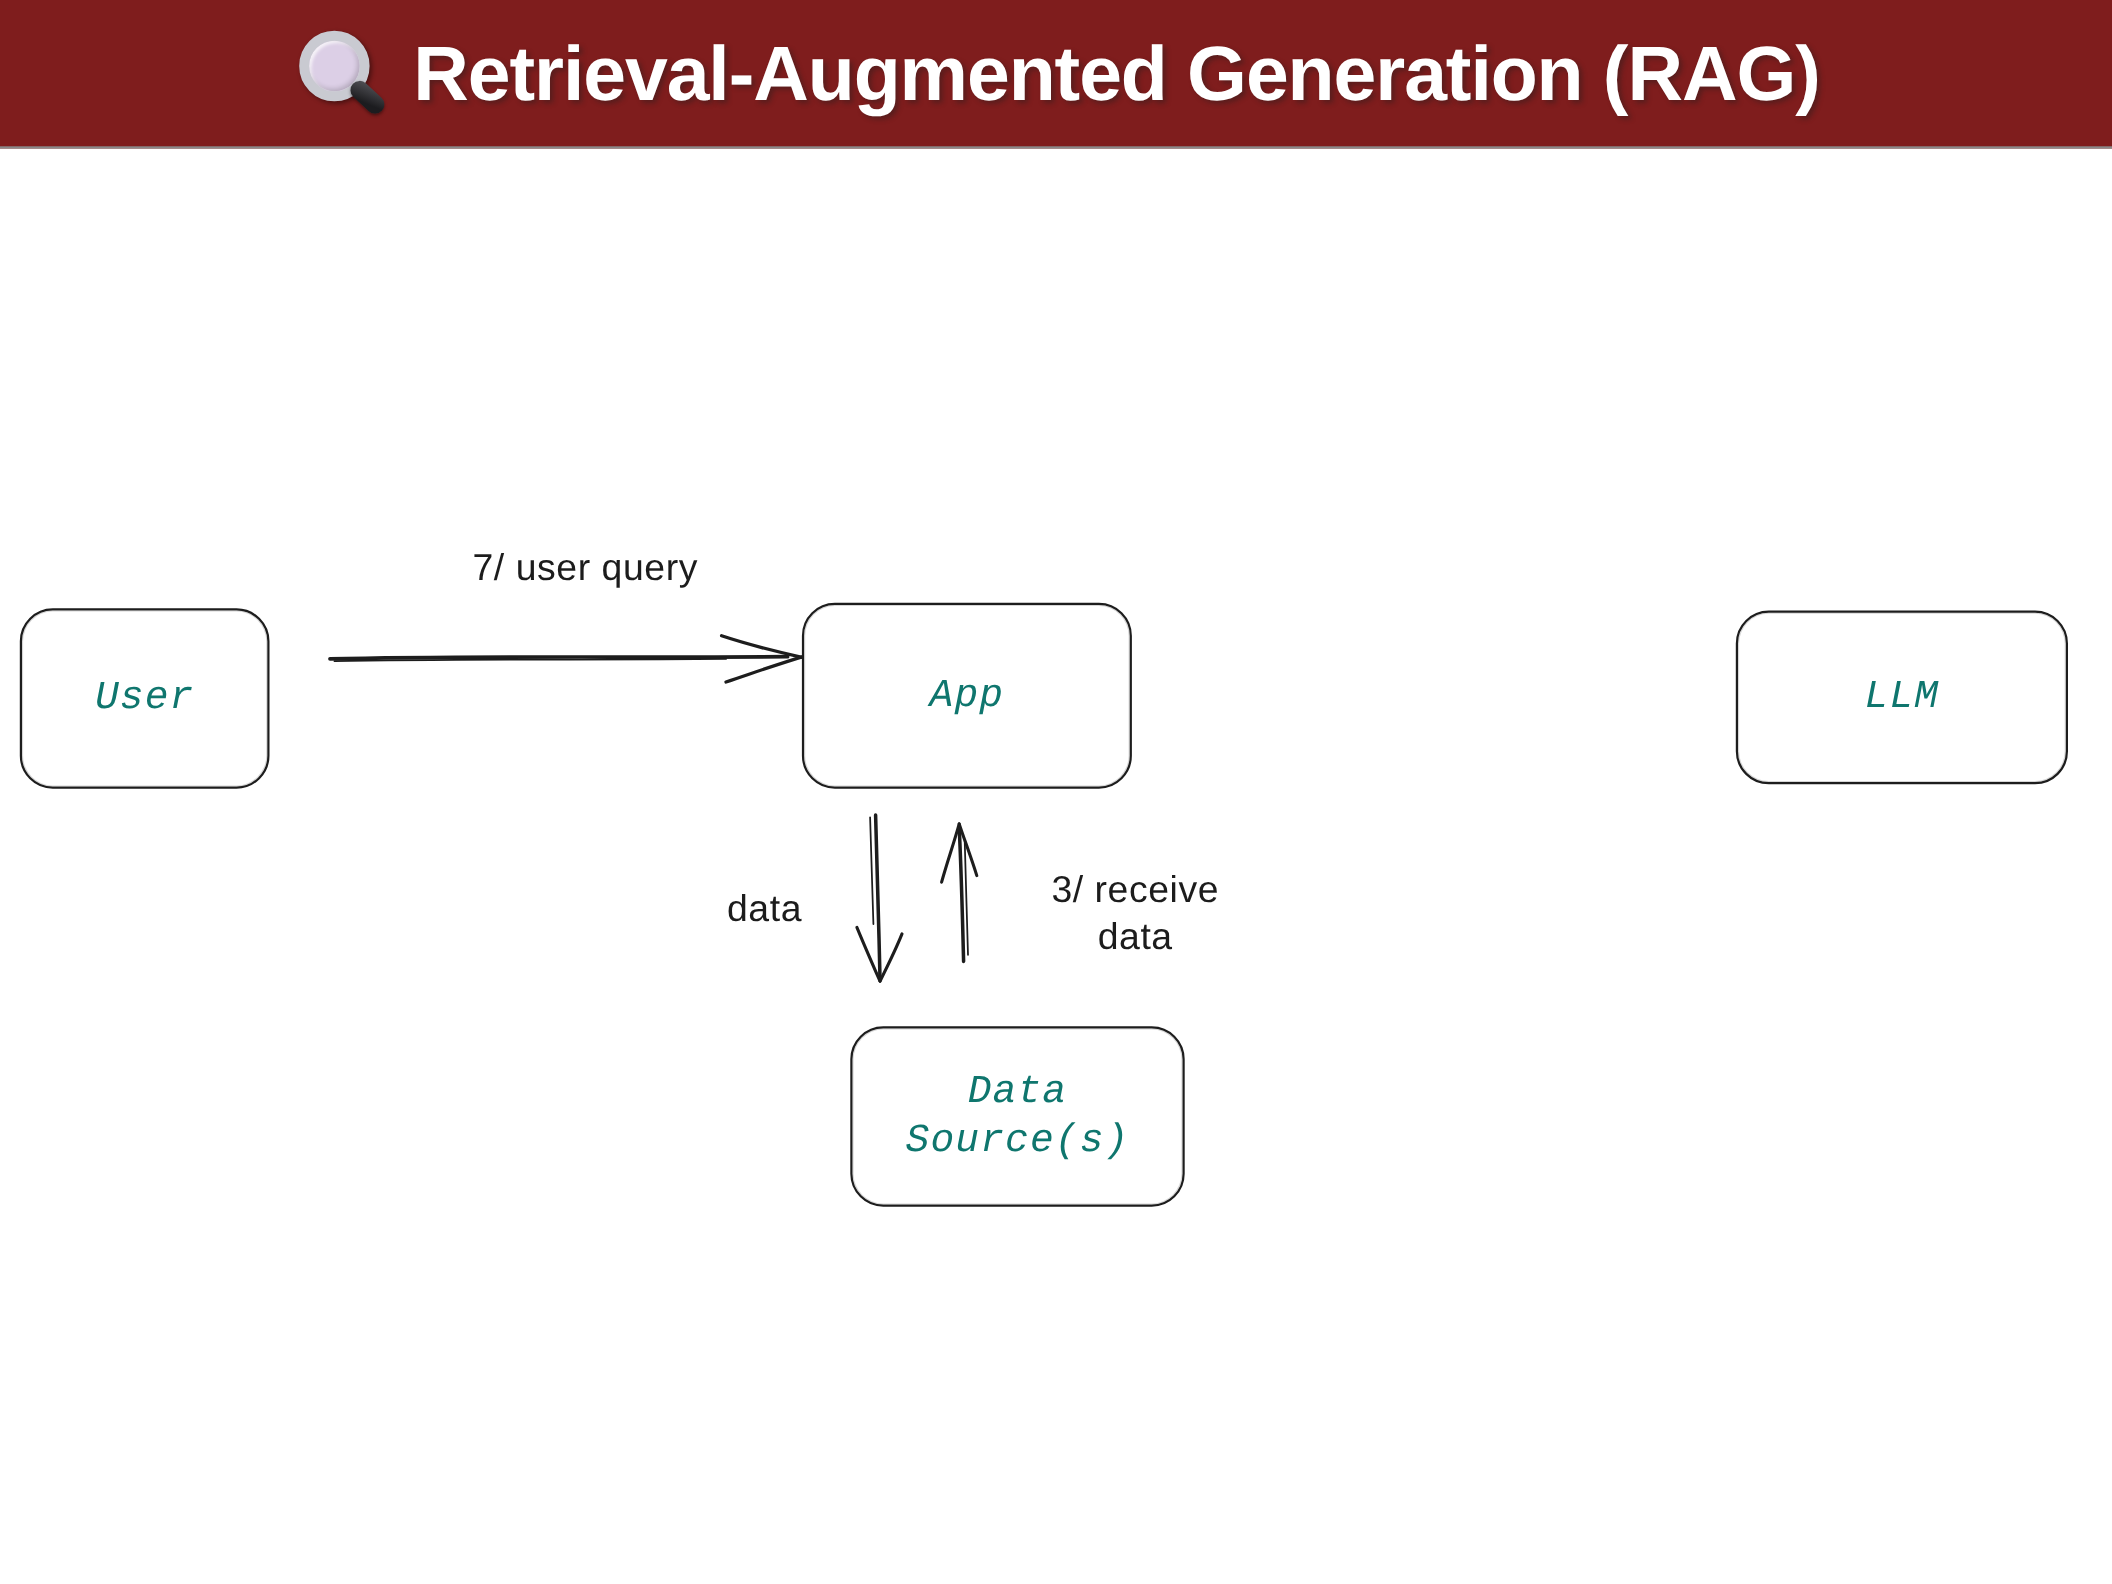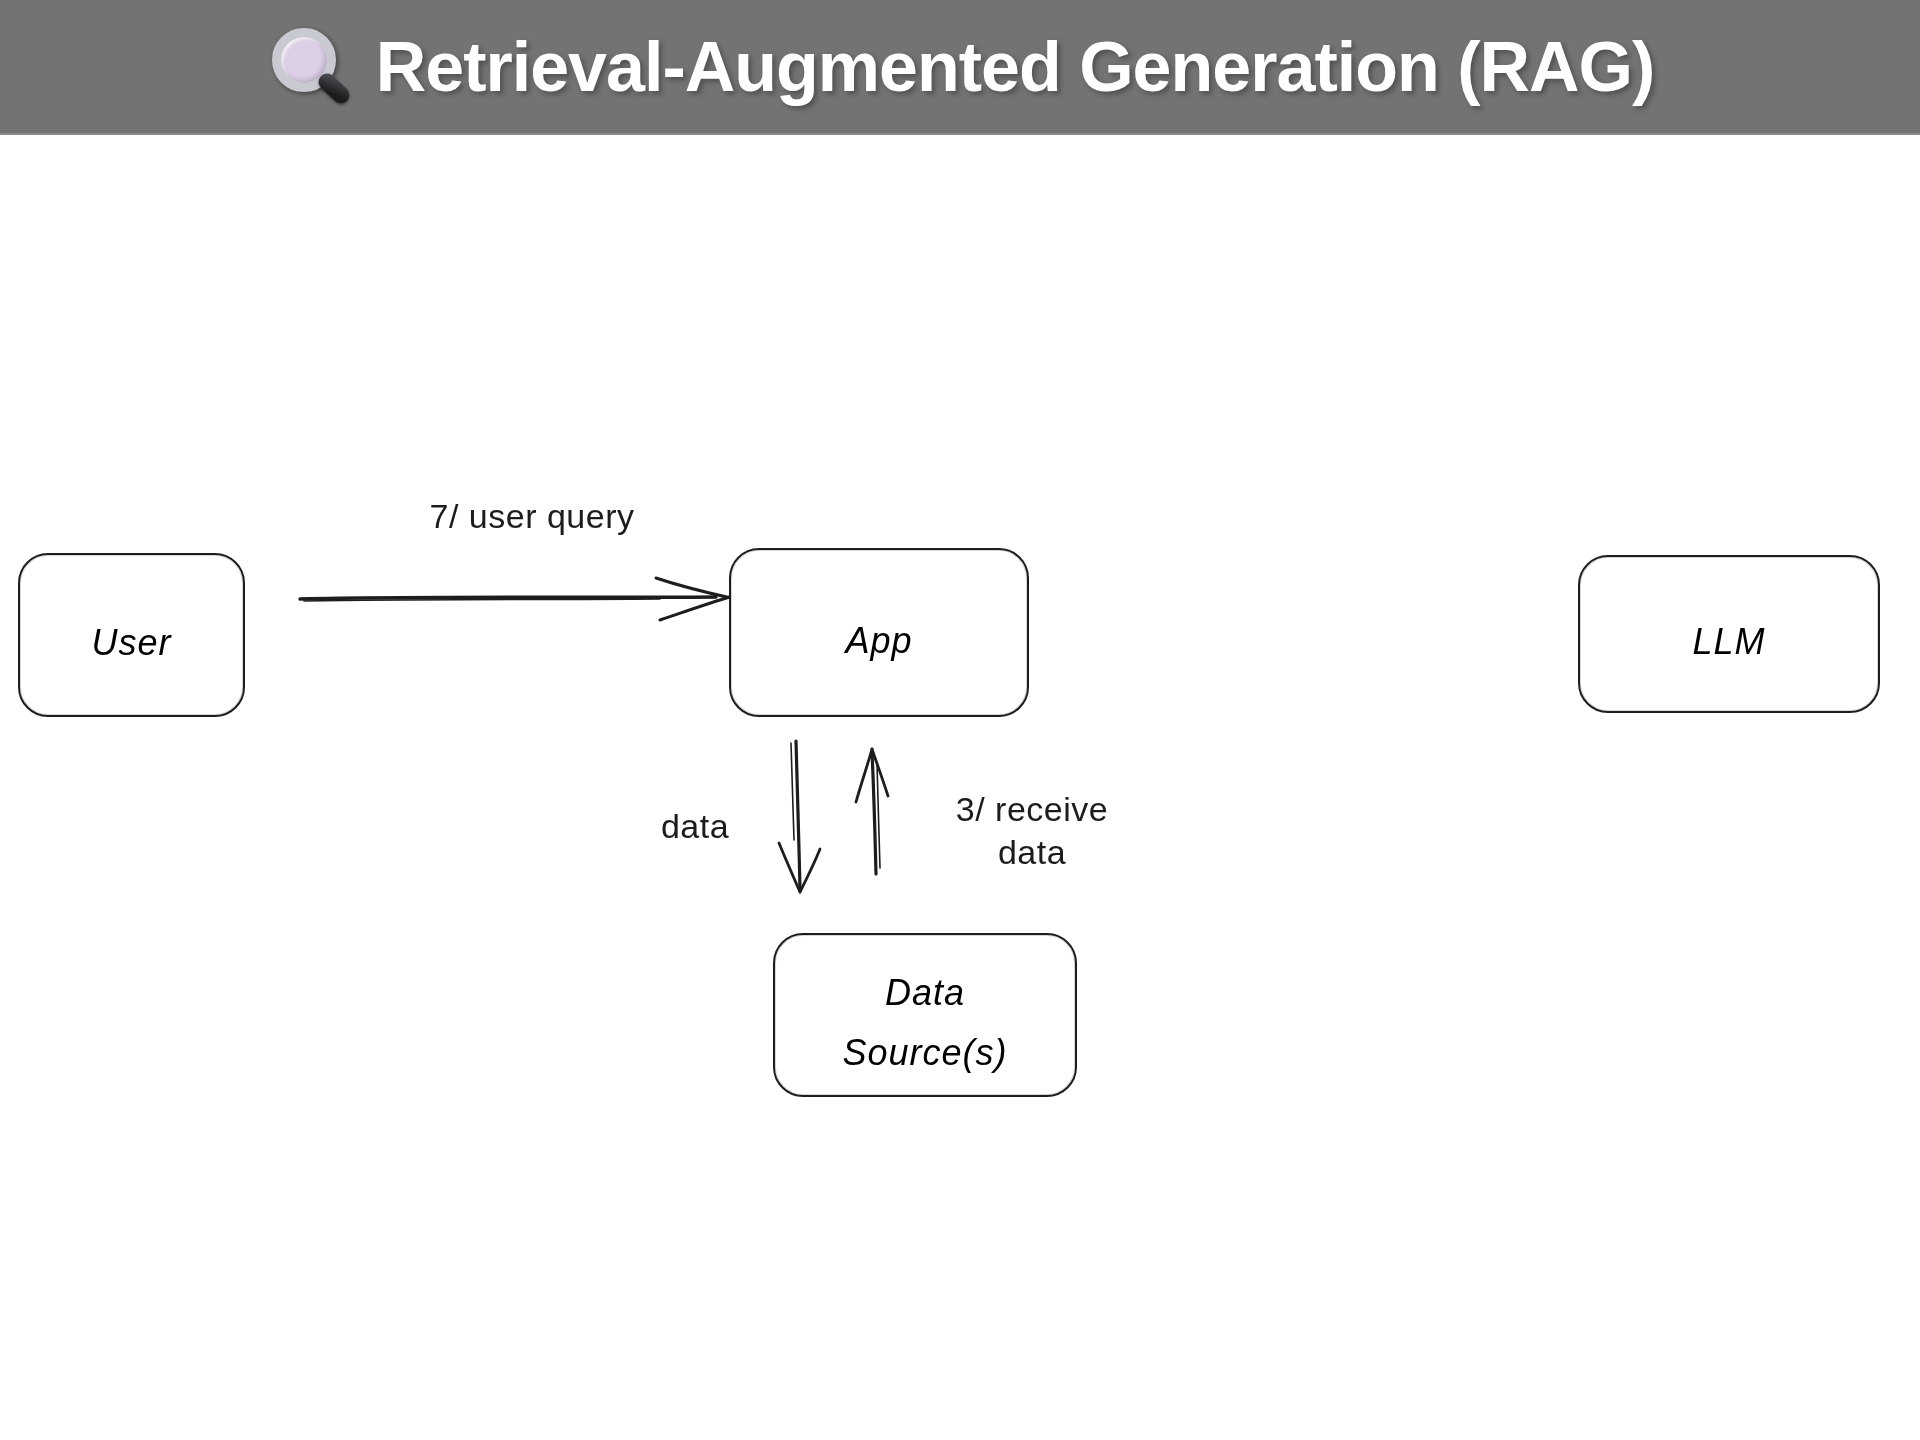--- a/index.html
+++ b/index.html
@@ -11,21 +11,21 @@
     overflow: hidden;
     font-family: "Liberation Sans", sans-serif;
   }
 
   
   .titlebar {
     position: absolute;
     top: 0; left: 0;
     width: 100%;
     height: 135px;
-    background: #737373;
+    background: #7f1d1d;
     border-bottom: 2px solid #8a8a8a;
     display: flex;
     align-items: center;
     justify-content: center;
     gap: 28px;
     box-sizing: border-box;
   }
   .titlebar h1 {
     margin: 0;
     font-size: 70px;
@@ -62,27 +62,26 @@
     border: 2.5px solid #1d1d1d;
     border-radius: 30px;
     display: flex;
     flex-direction: column;
     align-items: center;
     justify-content: center;
     text-align: center;
     box-shadow: inset 0 0 0 1px rgba(29,29,29,0.18);
   }
   .node span {
-    font-family: Liberation Sans, sans-serif;
+    font-family: Liberation Mono, monospace;
     font-style: italic;
     font-size: 36px;
     line-height: 44px;
-    color: #000000;
+    color: #0f766e;
     letter-spacing: 1px;
-    margin-top: 16px;
   }
   .node-user { left: 18px;   top: 553px; width: 227px; height: 164px; }
   .node-app  { left: 729px;  top: 548px; width: 300px; height: 169px; }
   .node-llm  { left: 1578px; top: 555px; width: 302px; height: 158px; }
   .node-data { left: 773px;  top: 933px; width: 304px; height: 164px; }
 
   
   .edge-label {
     position: absolute;
     width: 320px;

